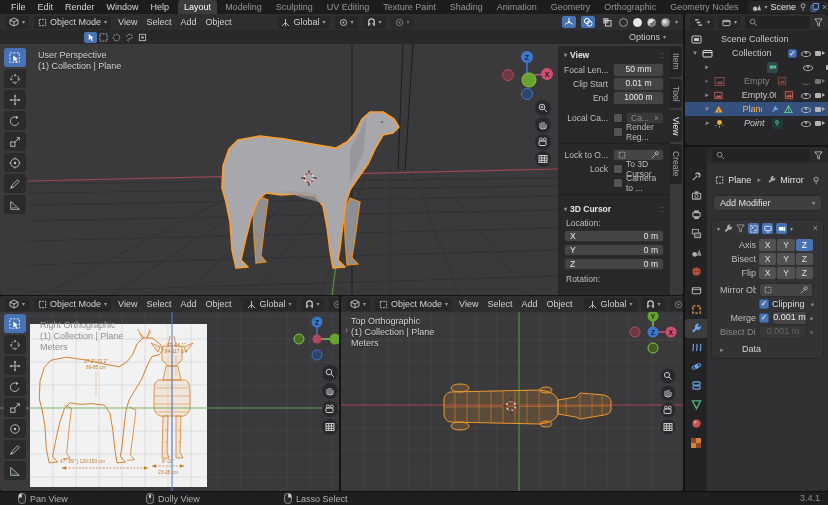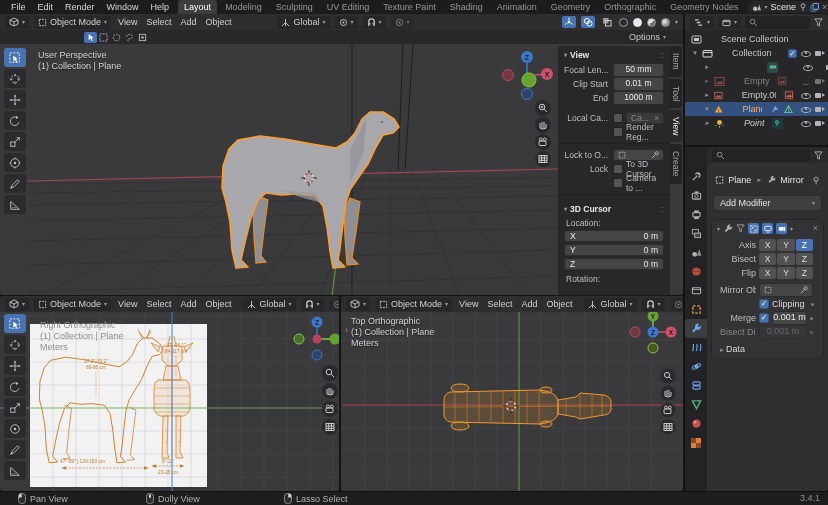--- a/index.html
+++ b/index.html
@@ -1173,21 +1173,21 @@
           <span class="plab">Merge</span>
           <span class="cb on"></span>
           <span class="pfield">0.001 m</span>
           <span class="dot"></span>
         </div>
         <div class="prow" style="opacity:.6">
           <span class="plab">Bisect Di...</span>
           <span class="pfield dim">0.001 m</span>
           <span class="dot"></span>
         </div>
-        <div style="display:flex;align-items:flex-end;gap:0;padding:4px 4px 0;">
+        <div style="display:flex;align-items:flex-end;gap:16px;padding:4px 4px 0;">
           <span class="tw">▸</span>
           <span style="color:#d6d6d6">Data</span>
         </div>
       </div>
     </div>
   </div>
 
   <div id="statusbar" class="abs">
     <span class="sbitem" style="left:18px">
       <svg width="8" height="11" viewBox="0 0 8 11">

